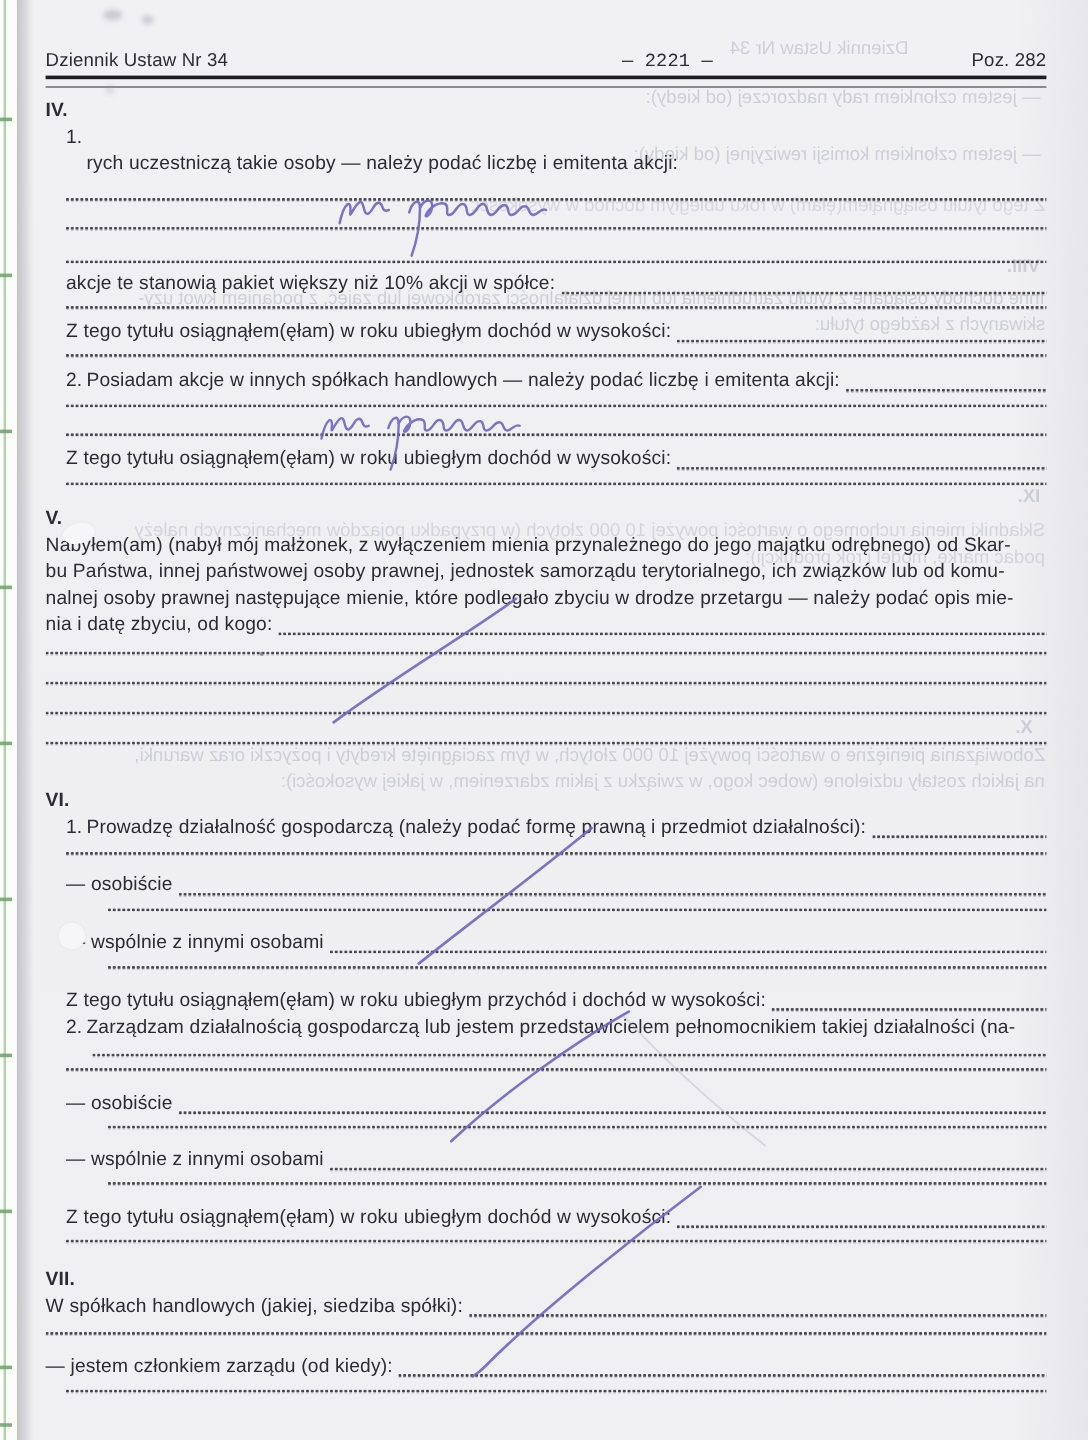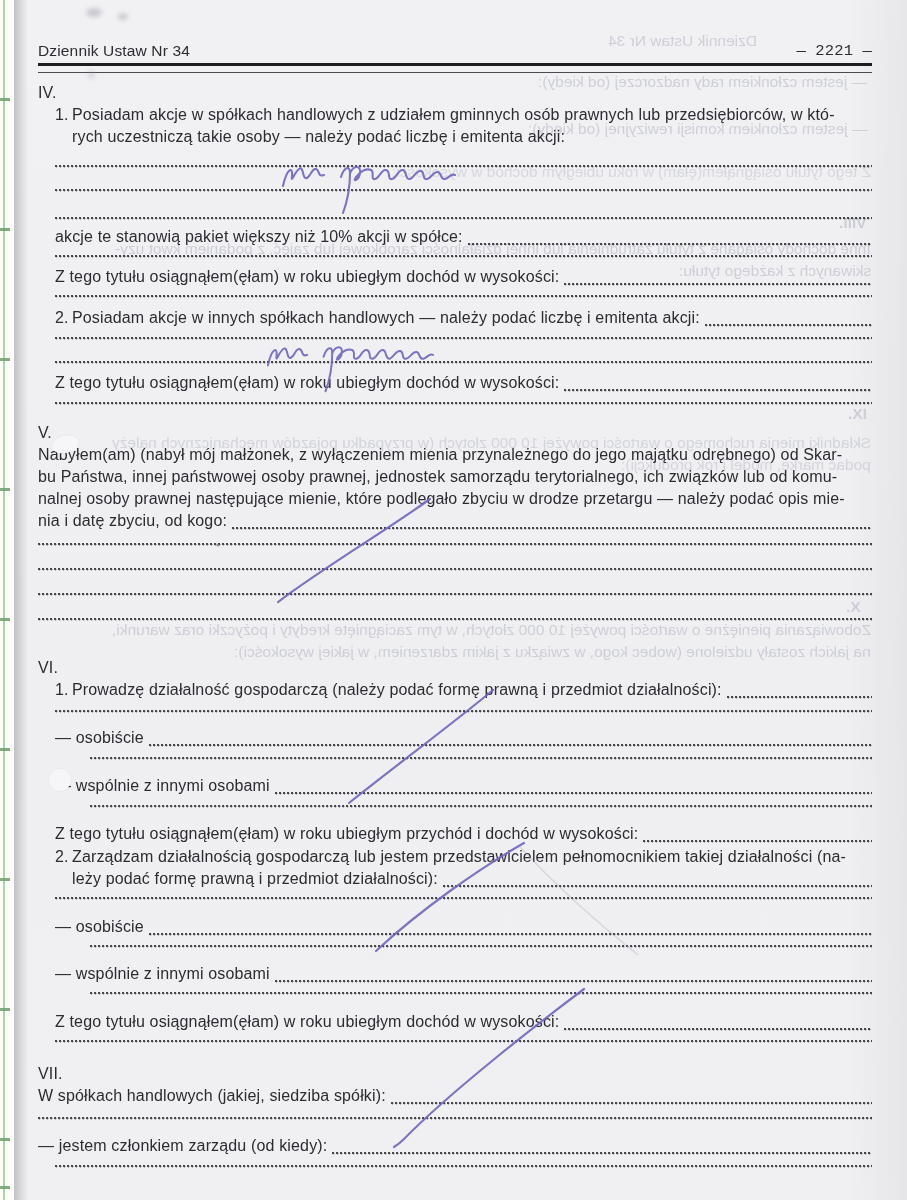--- a/index.html
+++ b/index.html
@@ -25,21 +25,21 @@
     transform:scaleX(-1);filter:blur(.5px);font-size:15.5px;}
   .ghost.b{font-weight:bold;}
 
   
   .content{position:absolute;left:38px;top:0;width:834px;z-index:2;font-size:16px;line-height:22px;letter-spacing:.15px;}
   .hdr{display:flex;margin-top:40px;height:20px;font-size:15.5px;}
   .hdr .l{flex:1;text-align:left;}
   .hdr .c{flex:1;text-align:right;font-family:Liberation Mono, monospace;}
   .hdr .r{flex:1;text-align:right;}
   .rule{margin-top:3px;height:6px;border-top:3px solid #1e1e22;border-bottom:1.5px solid #4a4a50;}
-  .h{font-weight:normal;}
+  .h{font-weight:bold;}
   .item{display:flex;margin-left:17px;}
   .num{flex:none;width:17px;}
   .itext{flex:1;}
   .row{display:flex;align-items:flex-end;}
   .row .lbl{white-space:nowrap;}
   .lead{flex:1;height:15px;margin-left:5px;
     background-image:radial-gradient(circle at 1.2px 1.2px,#45454b 1.05px,transparent 1.5px);
     background-size:4px 3px;background-repeat:repeat-x;background-position:left bottom 2px;}
   .dots{height:6px;
     background-image:radial-gradient(circle at 1.2px 1.2px,#45454b 1.05px,transparent 1.5px);
@@ -70,28 +70,29 @@
     <div class="ghost" style="top:456px;right:36px;opacity:.5;">podać markę, model i rok produkcji):</div>
     <div class="ghost b" style="top:598px;right:46px;">X.</div>
     <div class="ghost" style="top:621px;right:36px;">Zobowiązania pieniężne o wartości powyżej 10 000 złotych, w tym zaciągnięte kredyty i pożyczki oraz warunki,</div>
     <div class="ghost" style="top:643px;right:36px;">na jakich zostały udzielone (wobec kogo, w związku z jakim zdarzeniem, w jakiej wysokości):</div>
   </div>
 
   <div class="content">
     <div class="hdr">
       <span class="l">Dziennik Ustaw Nr 34</span>
       <span class="c">— 2221 —</span>
+      <span class="r">Poz. 282</span>
     </div>
     <div class="rule"></div>
 
     <div class="h" style="margin-top:9px;">IV.</div>
     <div class="item">
       <span class="num">1.</span>
       <span class="itext">
-        <span>Posiadam akcje w spółkach handlowych z udziałem gminnych osób prawnych lub przedsiębiorców, w któ-</span><br>
+        <br>
         <span>rych uczestniczą takie osoby — należy podać liczbę i emitenta akcji:</span>
       </span>
     </div>
     <div class="dots ml34" style="margin-top:14px;"></div>
     <div class="dots ml34" style="margin-top:18px;"></div>
     <div class="dots ml34" style="margin-top:22px;"></div>
     <div class="row ml34" style="margin-top:6px;">
       <span class="lbl">akcje te stanowią pakiet większy niż 10% akcji w spółce:</span>
         <span class="lead"></span>
     </div>
@@ -152,21 +153,20 @@
     <div class="dots ml52" style="margin-top:5px;"></div>
     <div class="row ml34" style="margin-top:15px;">
       <span class="lbl">Z tego tytułu osiągnąłem(ęłam) w roku ubiegłym przychód i dochód w wysokości:</span>
         <span class="lead"></span>
     </div>
     <div class="item" style="margin-top:1px;">
       <span class="num">2.</span>
       <span class="itext">
         <span>Zarządzam działalnością gospodarczą lub jestem przedstawicielem pełnomocnikiem takiej działalności (na-</span>
         <span class="row">
-          <span class="lbl">leży podać formę prawną i przedmiot działalności):</span>
             <span class="lead"></span>
         </span>
       </span>
     </div>
     <div class="dots ml34" style="margin-top:4px;"></div>
     <div class="row ml34" style="margin-top:16px;">
       <span class="lbl">— osobiście</span>
         <span class="lead"></span>
     </div>
     <div class="dots ml52" style="margin-top:4px;"></div>

